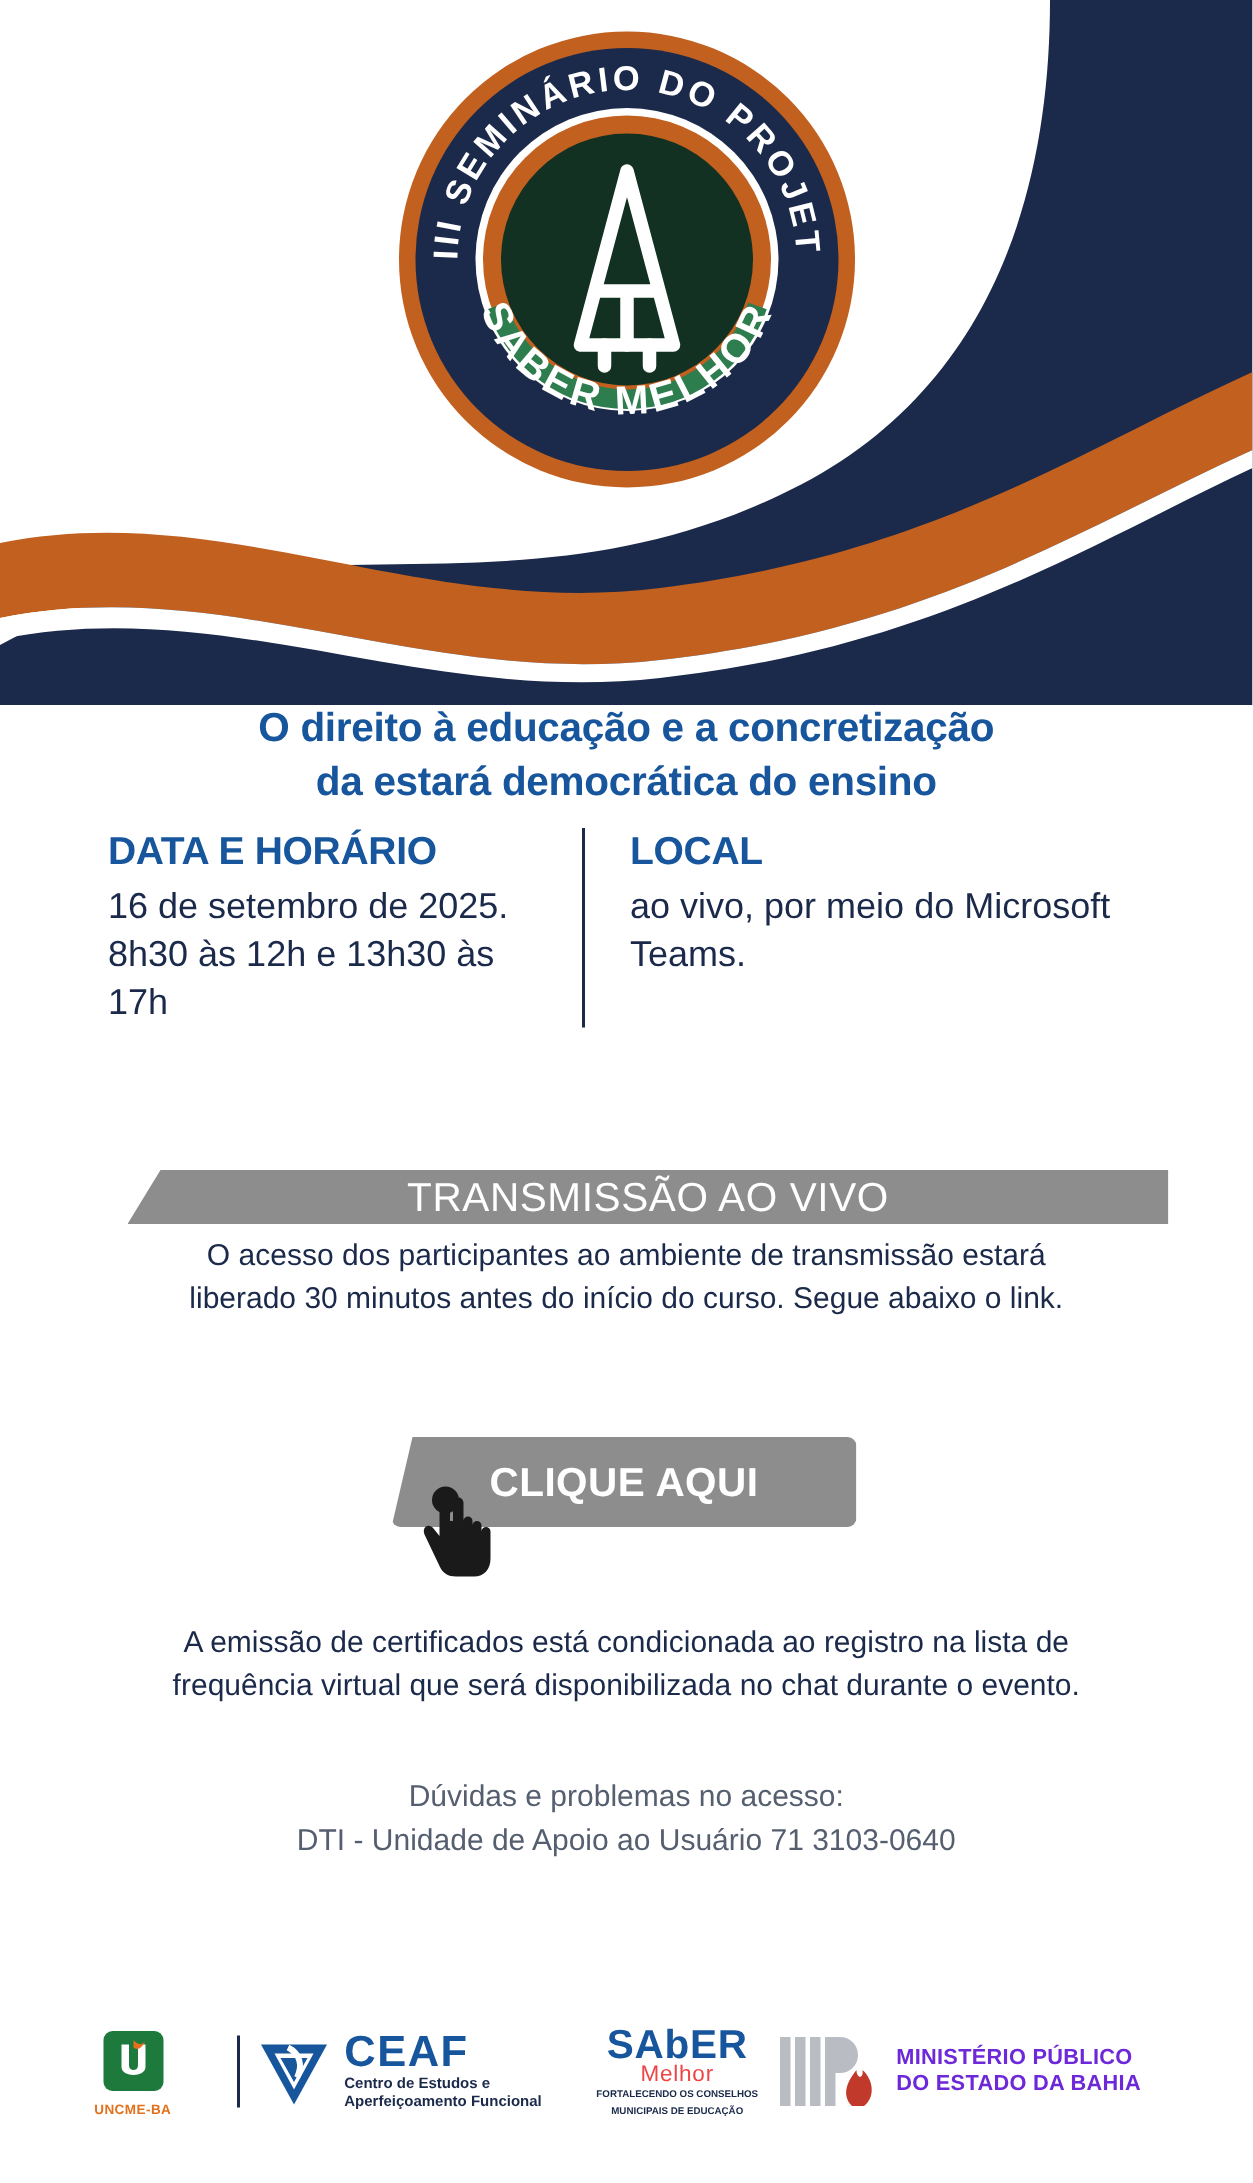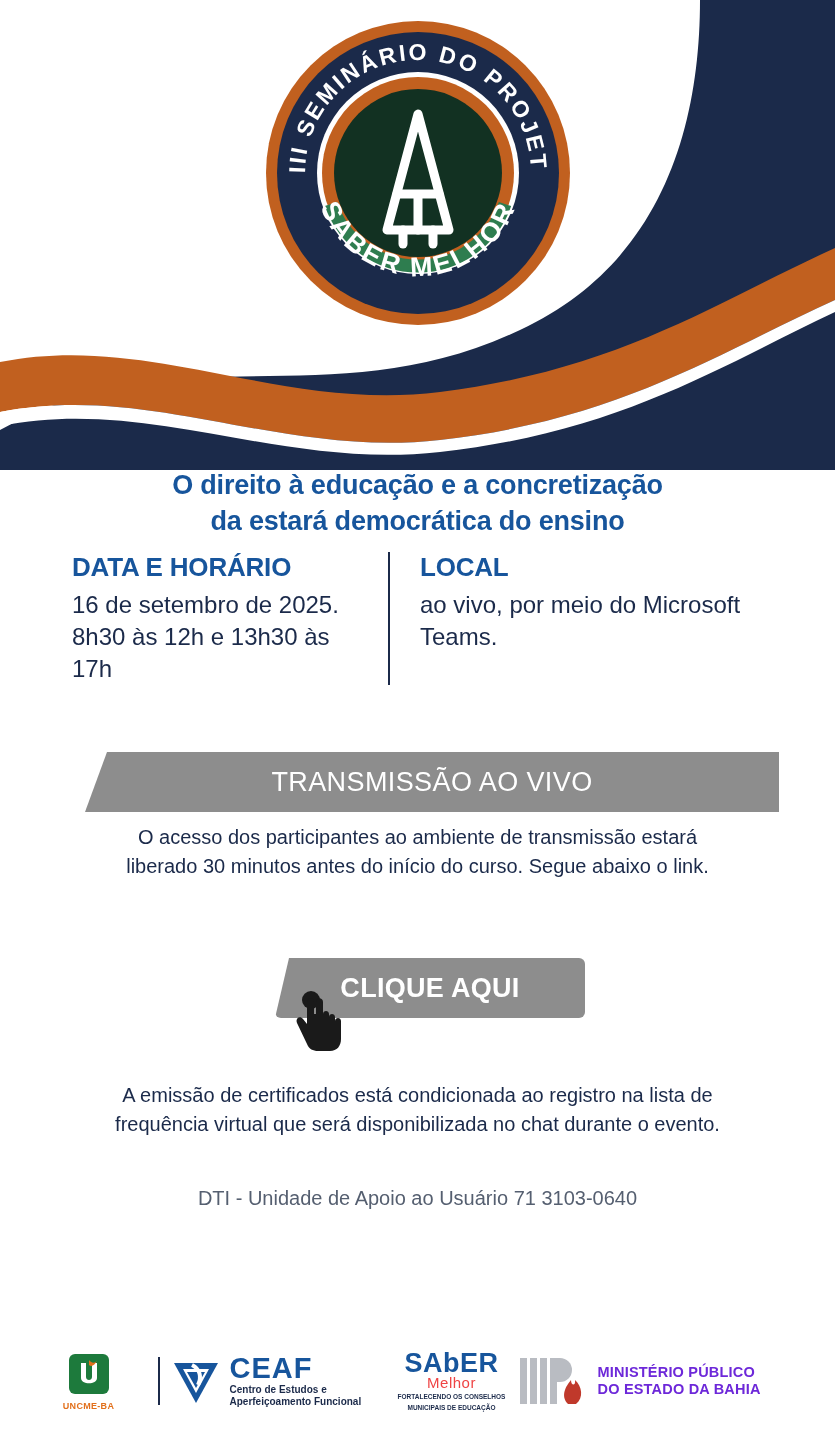--- a/index.html
+++ b/index.html
@@ -82,24 +82,24 @@
   }
   .info-body {
     font-size: 24px;
     line-height: 1.33;
     color: #1b2a4a;
   }
 
   
   .bar-wrap {
     position: absolute;
-    top: 752px;
+    top: 780px;
     left: 85px;
     width: 694px;
-    height: 60px;
+    height: 36px;
   }
   .bar-shape {
     position: absolute;
     inset: 0;
     background: #8d8d8d;
     clip-path: polygon(22px 0, 100% 0, 100% 100%, 0 100%);
   }
   .bar-label {
     position: absolute;
     inset: 0;
@@ -122,21 +122,21 @@
     color: #1b2a4a;
   }
   .para-access { top: 823px; }
   .para-cert   { top: 1081px; }
   .para-help   { top: 1184px; color: #555f70; }
 
   
   .cta-wrap {
     position: absolute;
     top: 958px;
-    left: 275px;
+    left: 261px;
     width: 310px;
     height: 60px;
   }
   .cta-shape {
     position: absolute;
     inset: 0;
     background: #8d8d8d;
     border-radius: 6px;
     clip-path: polygon(14px 0, 100% 0, 100% 100%, 0 100%);
   }
@@ -341,20 +341,21 @@
              C20 7 13 7 13 12 Z" fill="#1a1a1a"></path>
   </svg>
 </div>
 
 <div class="para para-cert">
   <div>A emissão de certificados está condicionada ao registro na lista de</div>
   <div>frequência virtual que será disponibilizada no chat durante o evento.</div>
 </div>
 
 <div class="para para-help">
+  <div>Dúvidas e problemas no acesso:</div>
   <div>DTI - Unidade de Apoio ao Usuário 71 3103-0640</div>
 </div>
 
 <div class="footer">
 
   <div class="logo-block logo-uncme">
     <svg width="46" height="46" viewBox="0 0 46 46" xmlns="http://www.w3.org/2000/svg">
       <rect x="3" y="3" width="40" height="40" rx="6" fill="#1d7a3c"></rect>
       <path d="M15 12 L15 27 C15 34 31 34 31 27 L31 12 L26 12 L26 26 C26 30 20 30 20 26 L20 12 Z" fill="#ffffff"></path>
       <path d="M23 9 C26 13 30 12 31 9 C29 15 25 16 23 14 Z" fill="#e2701c"></path>

